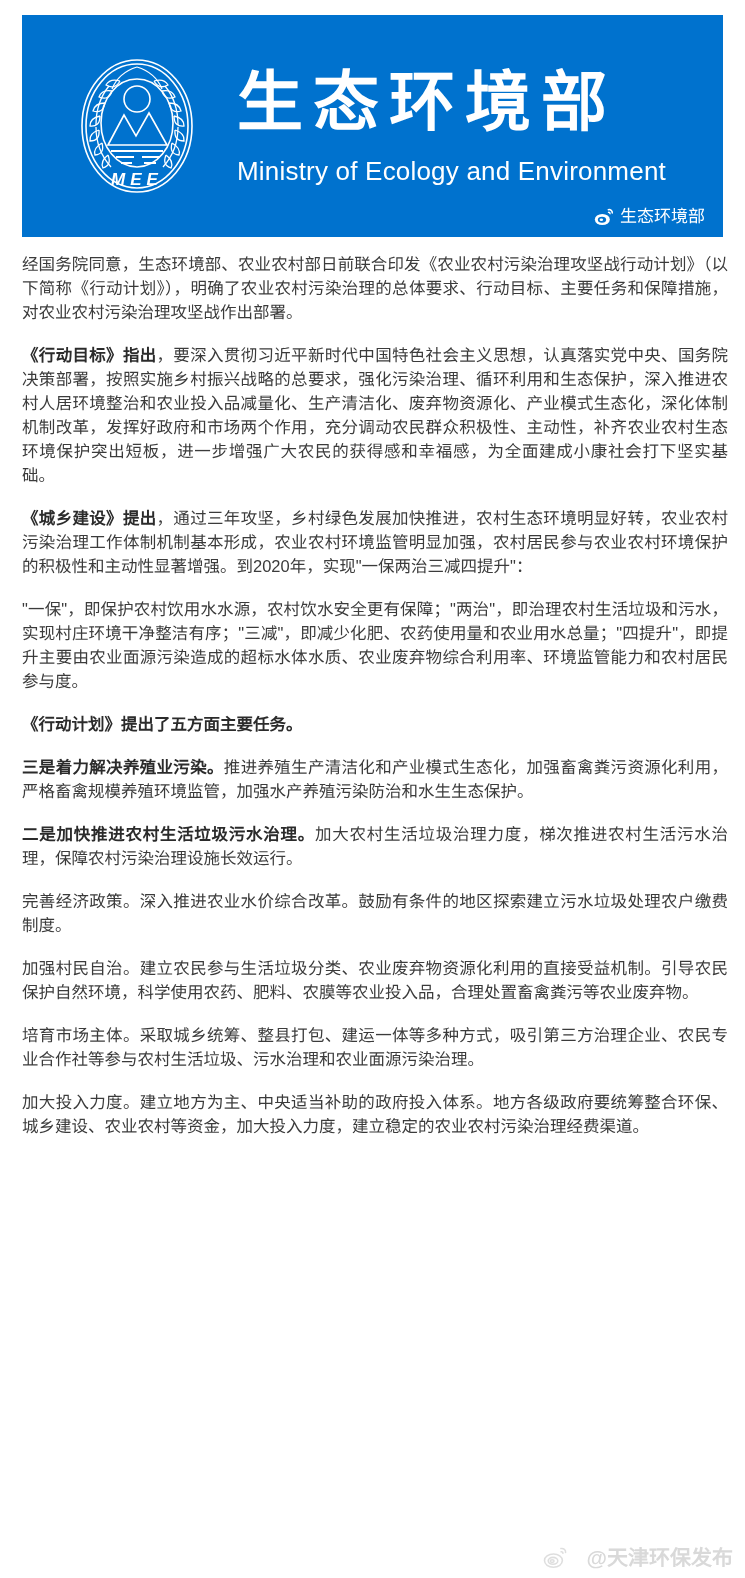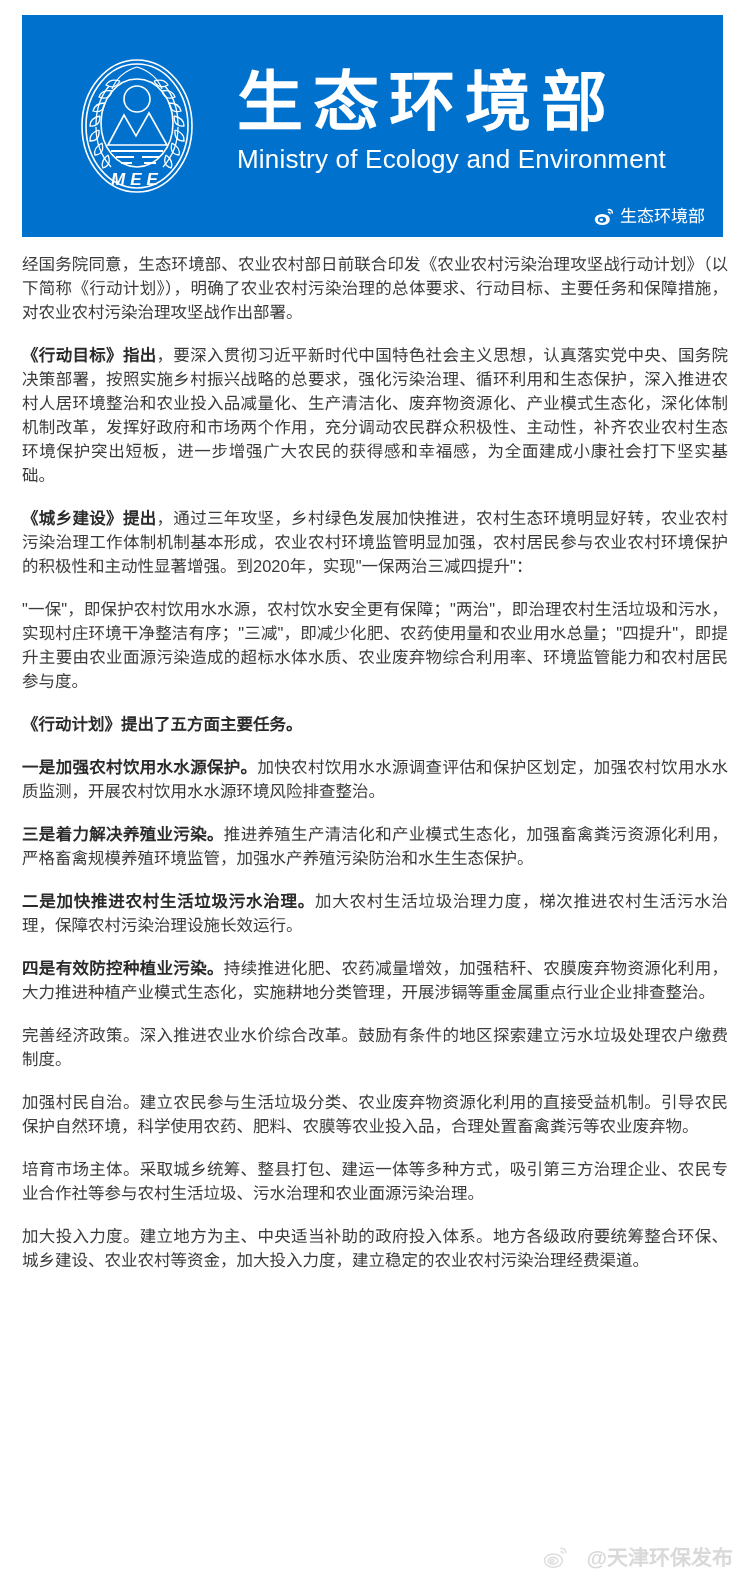--- a/index.html
+++ b/index.html
@@ -53,21 +53,21 @@
     white-space: nowrap;
     font-family: "Liberation Sans", "DejaVu Sans", sans-serif;
   }
   .title-en {
     color: #ffffff;
     font-size: 26px;
     line-height: 32px;
     font-weight: 400;
     letter-spacing: 0.2px;
     white-space: nowrap;
-    margin-top: 2px;
+    margin-top: 14px;
     font-family: "Liberation Sans", "DejaVu Sans", sans-serif;
   }
 
   .weibo-badge {
     position: absolute;
     right: 18px;
     bottom: 10px;
     display: flex;
     align-items: center;
     gap: 6px;
@@ -201,35 +201,29 @@
   </p>
 
   <p class="para">
     <span>"一保"，即保护农村饮用水水源，农村饮水安全更有保障；"两治"，即治理农村生活垃圾和污水，实现村庄环境干净整洁有序；"三减"，即减少化肥、农药使用量和农业用水总量；"四提升"，即提升主要由农业面源污染造成的超标水体水质、农业废弃物综合利用率、环境监管能力和农村居民参与度。</span>
   </p>
 
   <p class="para">
     <b>《行动计划》提出了五方面主要任务。</b>
   </p>
 
-  <p class="para">
-    <b>一是加强农村饮用水水源保护。</b><span>加快农村饮用水水源调查评估和保护区划定，加强农村饮用水水质监测，开展农村饮用水水源环境风险排查整治。</span>
-  </p>
 
   <p class="para">
     <b>三是着力解决养殖业污染。</b><span>推进养殖生产清洁化和产业模式生态化，加强畜禽粪污资源化利用，严格畜禽规模养殖环境监管，加强水产养殖污染防治和水生生态保护。</span>
   </p>
 
   <p class="para">
     <b>二是加快推进农村生活垃圾污水治理。</b><span>加大农村生活垃圾治理力度，梯次推进农村生活污水治理，保障农村污染治理设施长效运行。</span>
   </p>
 
-  <p class="para">
-    <b>四是有效防控种植业污染。</b><span>持续推进化肥、农药减量增效，加强秸秆、农膜废弃物资源化利用，大力推进种植产业模式生态化，实施耕地分类管理，开展涉镉等重金属重点行业企业排查整治。</span>
-  </p>
 
 
 
   <p class="para">
     <span>完善经济政策。深入推进农业水价综合改革。鼓励有条件的地区探索建立污水垃圾处理农户缴费制度。</span>
   </p>
 
   <p class="para">
     <span>加强村民自治。建立农民参与生活垃圾分类、农业废弃物资源化利用的直接受益机制。引导农民保护自然环境，科学使用农药、肥料、农膜等农业投入品，合理处置畜禽粪污等农业废弃物。</span>
   </p>

